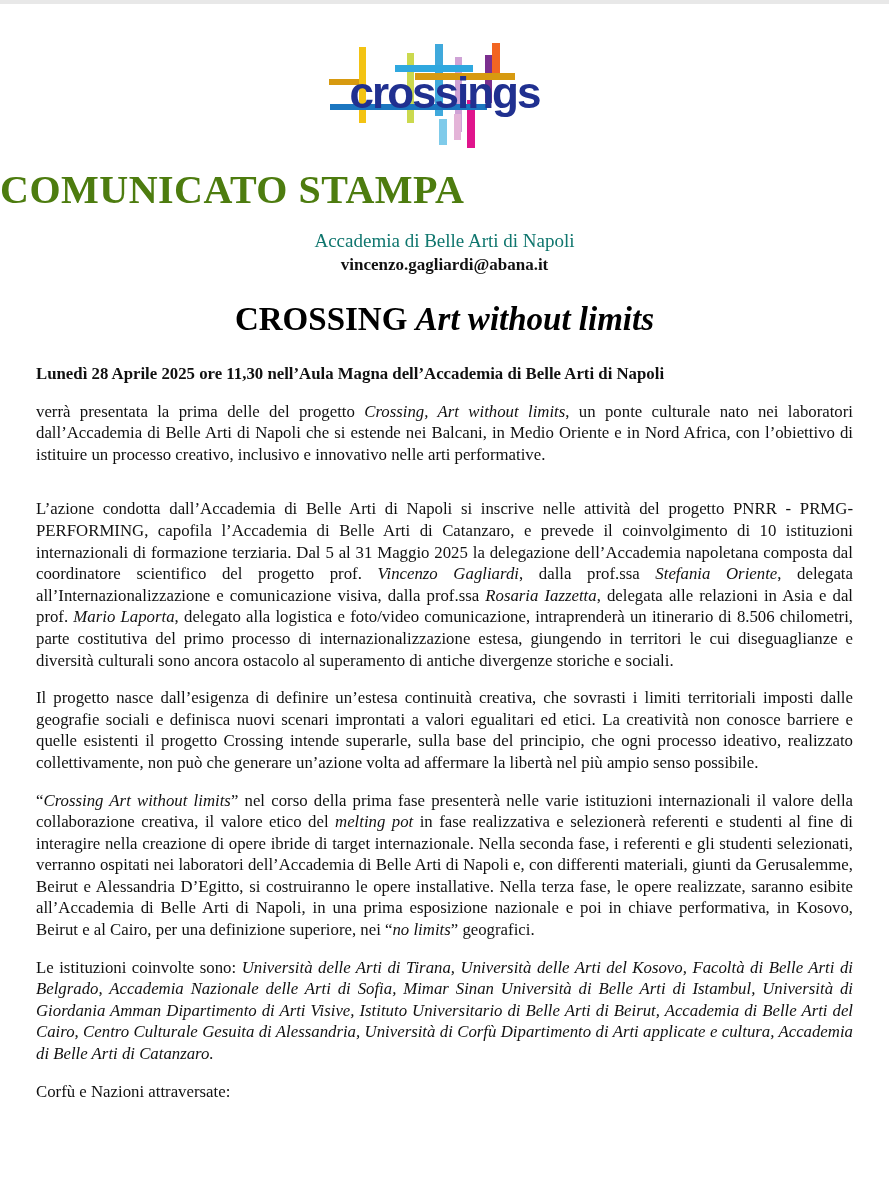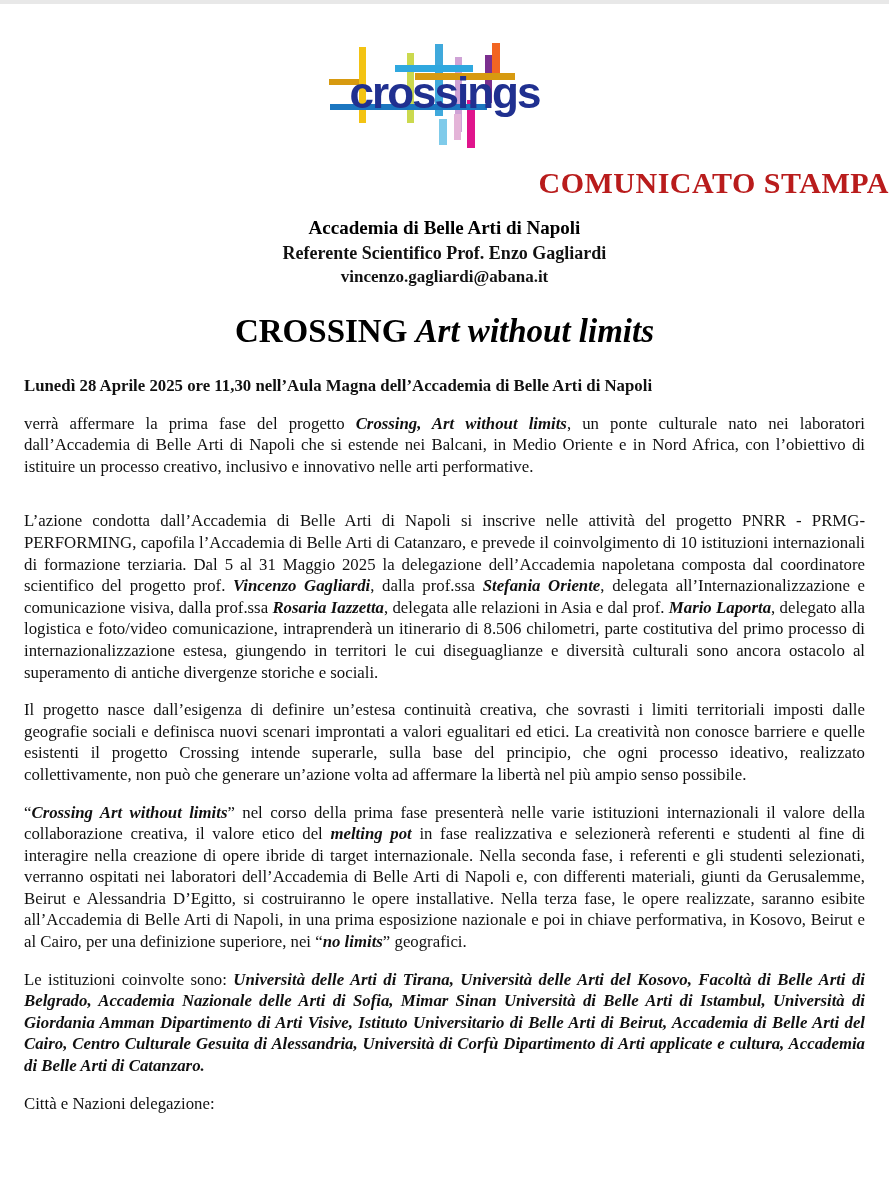--- a/index.html
+++ b/index.html
@@ -39,32 +39,32 @@
     z-index: 2;
     font-family: "Liberation Sans", "DejaVu Sans", sans-serif;
     font-weight: bold;
     font-size: 44px;
     letter-spacing: -2px;
     color: #203090;
   }
   
   .doc-title {
     margin-top: 14px;
-    text-align: right;
-    font-size: 30px;
+    text-align: left;
+    font-size: 40px;
     font-weight: bold;
     letter-spacing: 0.5px;
-    color: #b91c1c;
+    color: #4d7c0f;
   }
   .org-line {
     margin-top: 17px;
     text-align: center;
     font-size: 19px;
-    font-weight: bold;
-    color: #000000;
+    font-weight: normal;
+    color: #0f766e;
   }
   .referent-line {
     margin-top: 4px;
     text-align: center;
     font-size: 18px;
     font-weight: bold;
   }
   .email-line {
     margin-top: 3px;
     text-align: center;
@@ -74,35 +74,35 @@
   .main-title {
     margin-top: 26px;
     text-align: center;
     font-size: 33px;
     font-weight: bold;
     color: #000000;
   }
   .main-title .it { font-style: italic; text-align: center; }
   
   .content {
-    padding: 0 24px;
+    padding: 0 36px;
   }
   .para {
     font-size: 16.8px;
     line-height: 21.6px;
     text-align: justify;
     margin-top: 16px;
     color: #111111;
   }
   .date-line {
     margin-top: 25px;
     font-weight: bold;
   }
   .gap-large { margin-top: 33px; }
-  .para .it { font-style: italic; font-weight: bold; }
+  .para .it { font-style: italic; }
 </style>
 </head>
 <body>
 
 <div class="page">
 
   <div class="logo">
     <span class="bar b-yellow"></span>
     <span class="bar b-lgreen"></span>
     <span class="bar b-cyan-v"></span>
@@ -115,33 +115,32 @@
     <span class="bar b-cyan-h"></span>
     <span class="bar b-gold-h"></span>
     <span class="bar b-gold-dash"></span>
     <span class="bar b-blue-h"></span>
     <span class="logo-text">crossings</span>
   </div>
 
   <h1 class="doc-title">COMUNICATO STAMPA</h1>
 
   <div class="org-line">Accademia di Belle Arti di Napoli</div>
-  <div class="referent-line">Referente Scientifico Prof. Enzo Gagliardi</div>
   <div class="email-line">vincenzo.gagliardi@abana.it</div>
 
   <h2 class="main-title">
     <span>CROSSING</span>
     <span class="it">Art without limits</span>
   </h2>
 
   <div class="content">
     <p class="para date-line">Lunedì 28 Aprile 2025 ore 11,30 nell’Aula Magna dell’Accademia di Belle Arti di Napoli</p>
     <div>
-        <p class="para"><span>verrà affermare la prima fase del progetto </span><span class="it">Crossing, Art without limits</span><span>, un ponte culturale nato nei laboratori dall’Accademia di Belle Arti di Napoli che si estende nei Balcani, in Medio Oriente e in Nord Africa, con l’obiettivo di istituire un processo creativo, inclusivo e innovativo nelle arti performative.</span></p>
+        <p class="para"><span>verrà presentata la prima delle del progetto </span><span class="it">Crossing, Art without limits</span><span>, un ponte culturale nato nei laboratori dall’Accademia di Belle Arti di Napoli che si estende nei Balcani, in Medio Oriente e in Nord Africa, con l’obiettivo di istituire un processo creativo, inclusivo e innovativo nelle arti performative.</span></p>
         <p class="para gap-large"><span>L’azione condotta dall’Accademia di Belle Arti di Napoli si inscrive nelle attività del progetto PNRR - PRMG-PERFORMING, capofila l’Accademia di Belle Arti di Catanzaro, e prevede il coinvolgimento di 10 istituzioni internazionali di formazione terziaria. Dal 5 al 31 Maggio 2025 la delegazione dell’Accademia napoletana composta dal coordinatore scientifico del progetto prof. </span><span class="it">Vincenzo Gagliardi</span><span>, dalla prof.ssa </span><span class="it">Stefania Oriente</span><span>, delegata all’Internazionalizzazione e comunicazione visiva, dalla prof.ssa </span><span class="it">Rosaria Iazzetta</span><span>, delegata alle relazioni in Asia e dal prof. </span><span class="it">Mario Laporta</span><span>, delegato alla logistica e foto/video comunicazione, intraprenderà un itinerario di 8.506 chilometri, parte costitutiva del primo processo di internazionalizzazione estesa, giungendo in territori le cui diseguaglianze e diversità culturali sono ancora ostacolo al superamento di antiche divergenze storiche e sociali.</span></p>
         <p class="para"><span>Il progetto nasce dall’esigenza di definire un’estesa continuità creativa, che sovrasti i limiti territoriali imposti dalle geografie sociali e definisca nuovi scenari improntati a valori egualitari ed etici. La creatività non conosce barriere e quelle esistenti il progetto Crossing intende superarle, sulla base del principio, che ogni processo ideativo, realizzato collettivamente, non può che generare un’azione volta ad affermare la libertà nel più ampio senso possibile.</span></p>
         <p class="para"><span>“</span><span class="it">Crossing Art without limits</span><span>” nel corso della prima fase presenterà nelle varie istituzioni internazionali il valore della collaborazione creativa, il valore etico del </span><span class="it">melting pot</span><span> in fase realizzativa e selezionerà referenti e studenti al fine di interagire nella creazione di opere ibride di target internazionale. Nella seconda fase, i referenti e gli studenti selezionati, verranno ospitati nei laboratori dell’Accademia di Belle Arti di Napoli e, con differenti materiali, giunti da Gerusalemme, Beirut e Alessandria D’Egitto, si costruiranno le opere installative. Nella terza fase, le opere realizzate, saranno esibite all’Accademia di Belle Arti di Napoli, in una prima esposizione nazionale e poi in chiave performativa, in Kosovo, Beirut e al Cairo, per una definizione superiore, nei “</span><span class="it">no limits</span><span>” geografici.</span></p>
         <p class="para"><span>Le istituzioni coinvolte sono: </span><span class="it">Università delle Arti di Tirana, Università delle Arti del Kosovo, Facoltà di Belle Arti di Belgrado, Accademia Nazionale delle Arti di Sofia, Mimar Sinan Università di Belle Arti di Istambul, Università di Giordania Amman Dipartimento di Arti Visive, Istituto Universitario di Belle Arti di Beirut, Accademia di Belle Arti del Cairo, Centro Culturale Gesuita di Alessandria, Università di Corfù Dipartimento di Arti applicate e cultura, Accademia di Belle Arti di Catanzaro.</span></p>
-        <p class="para"><span>Città e Nazioni delegazione:</span><br></p>
+        <p class="para"><span>Corfù e Nazioni attraversate:</span><br></p>
       </div>
   </div>
 
 </div>
 
 </body></html>

